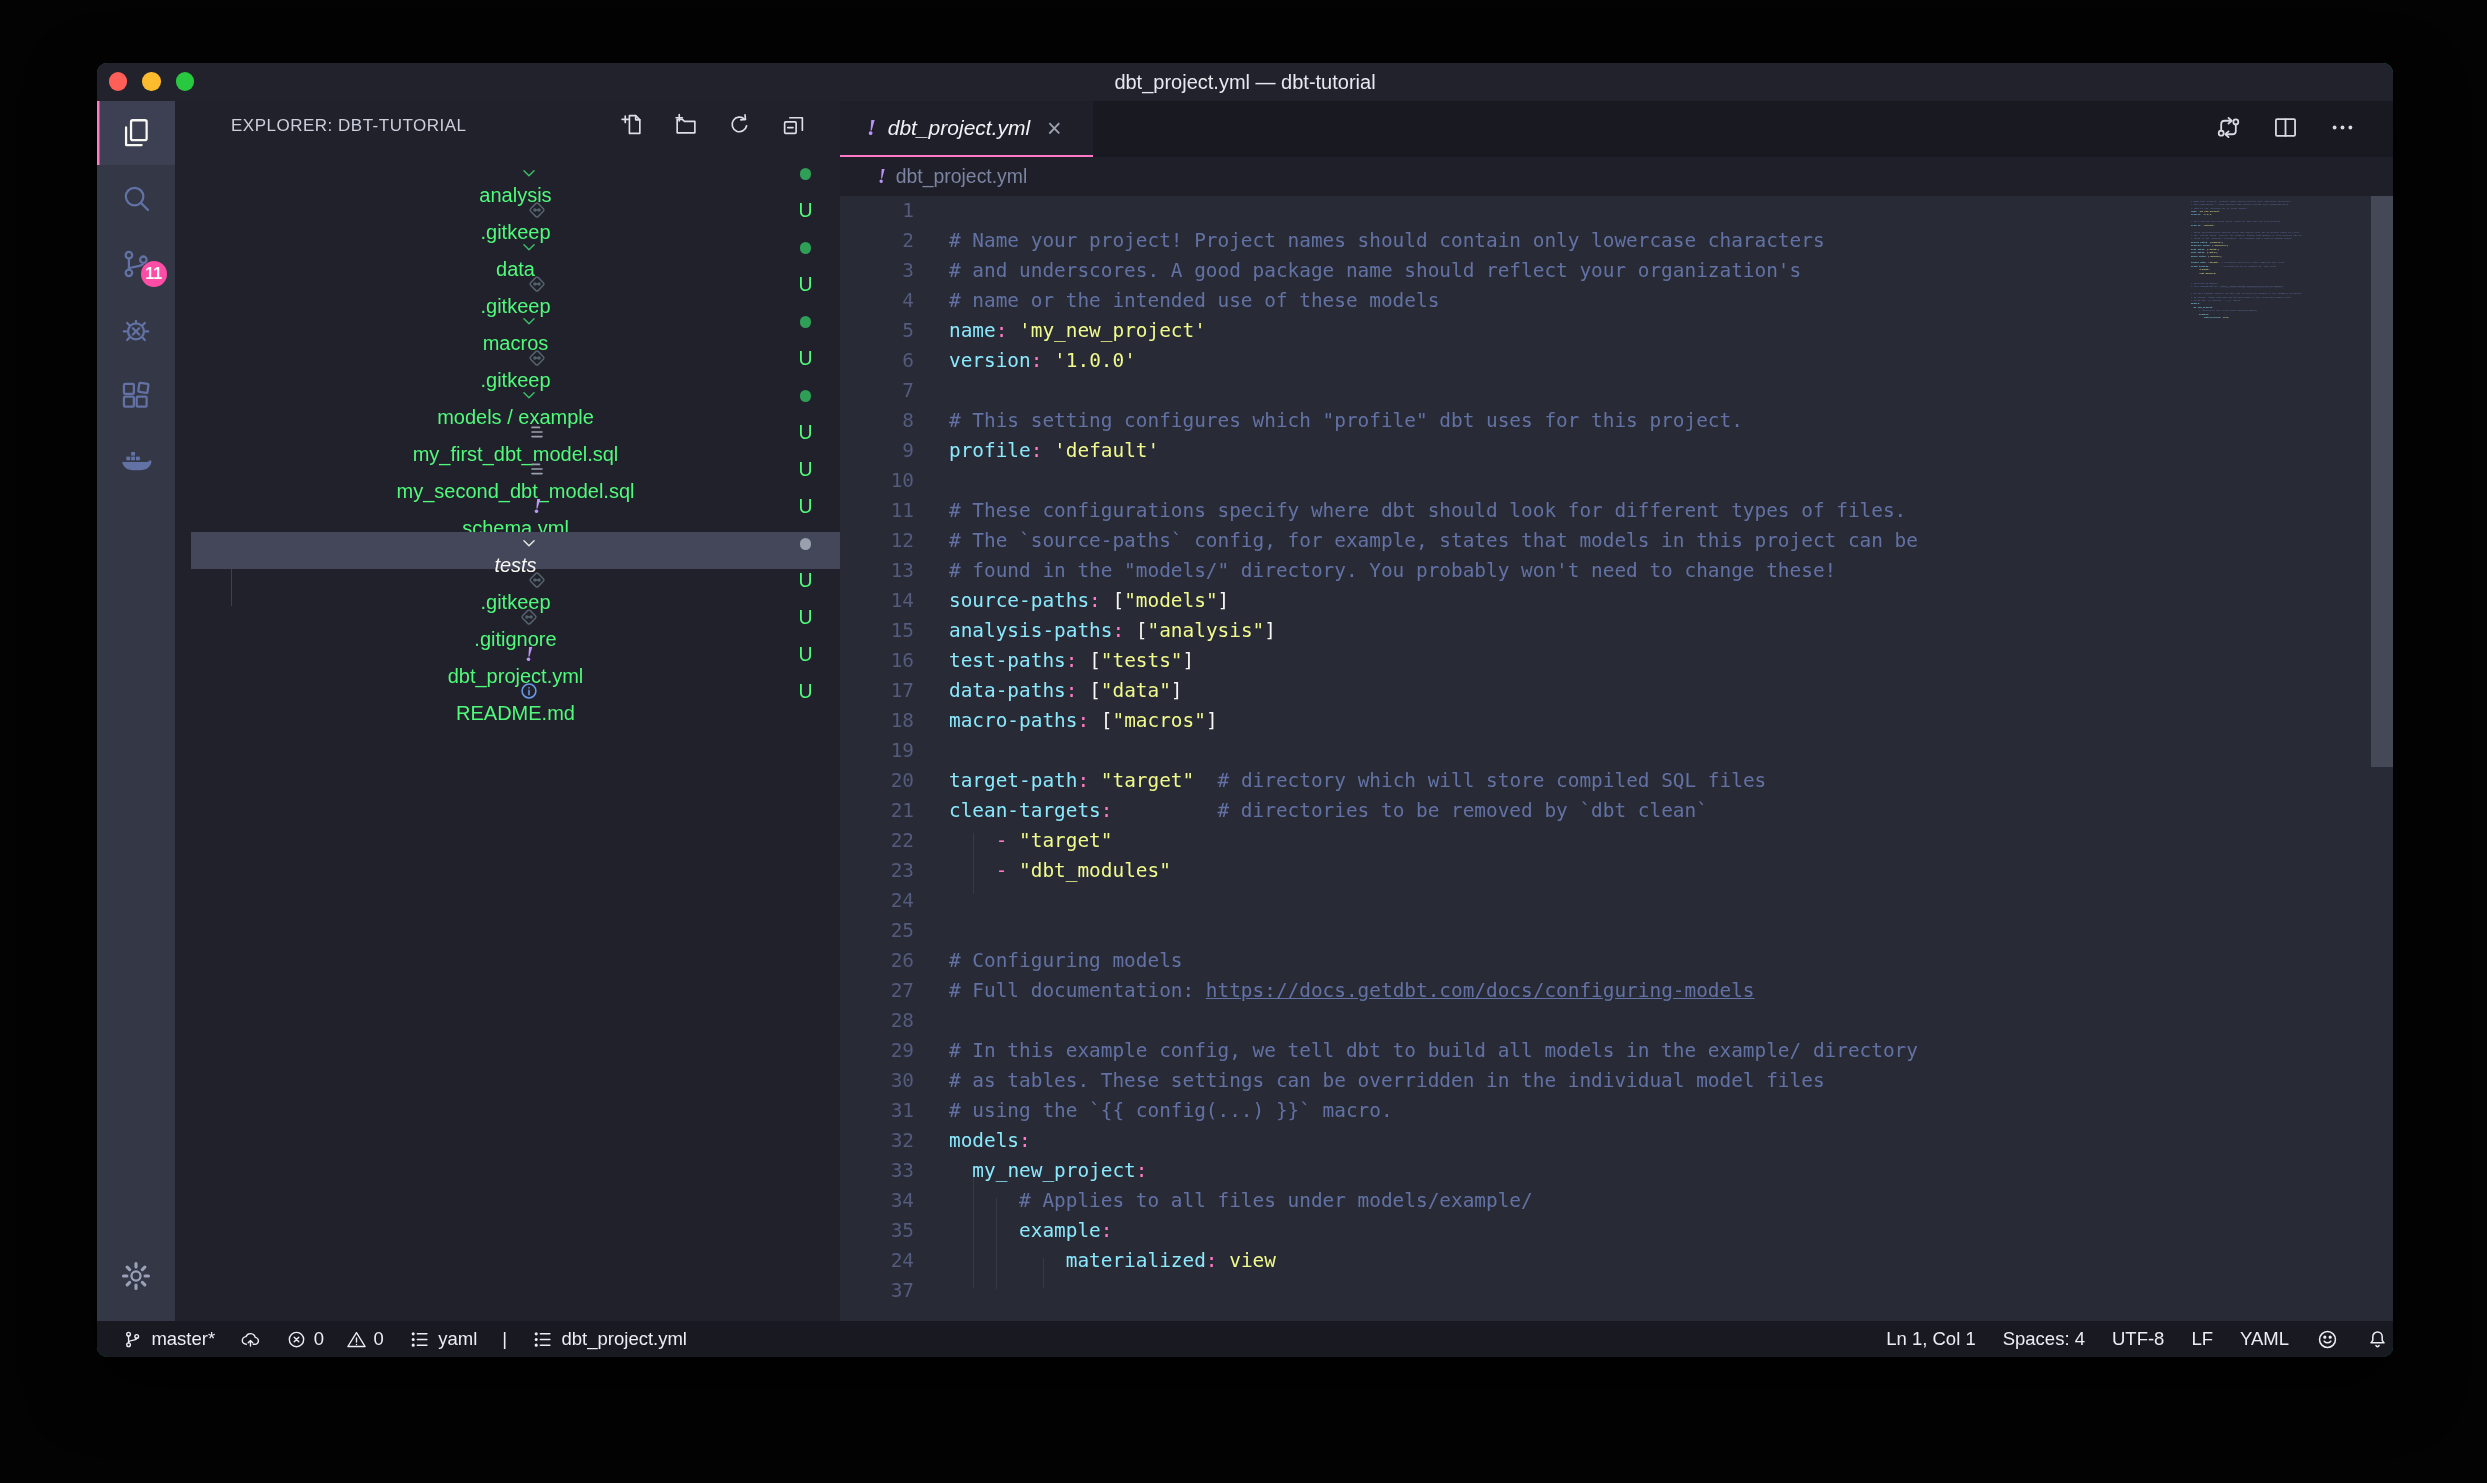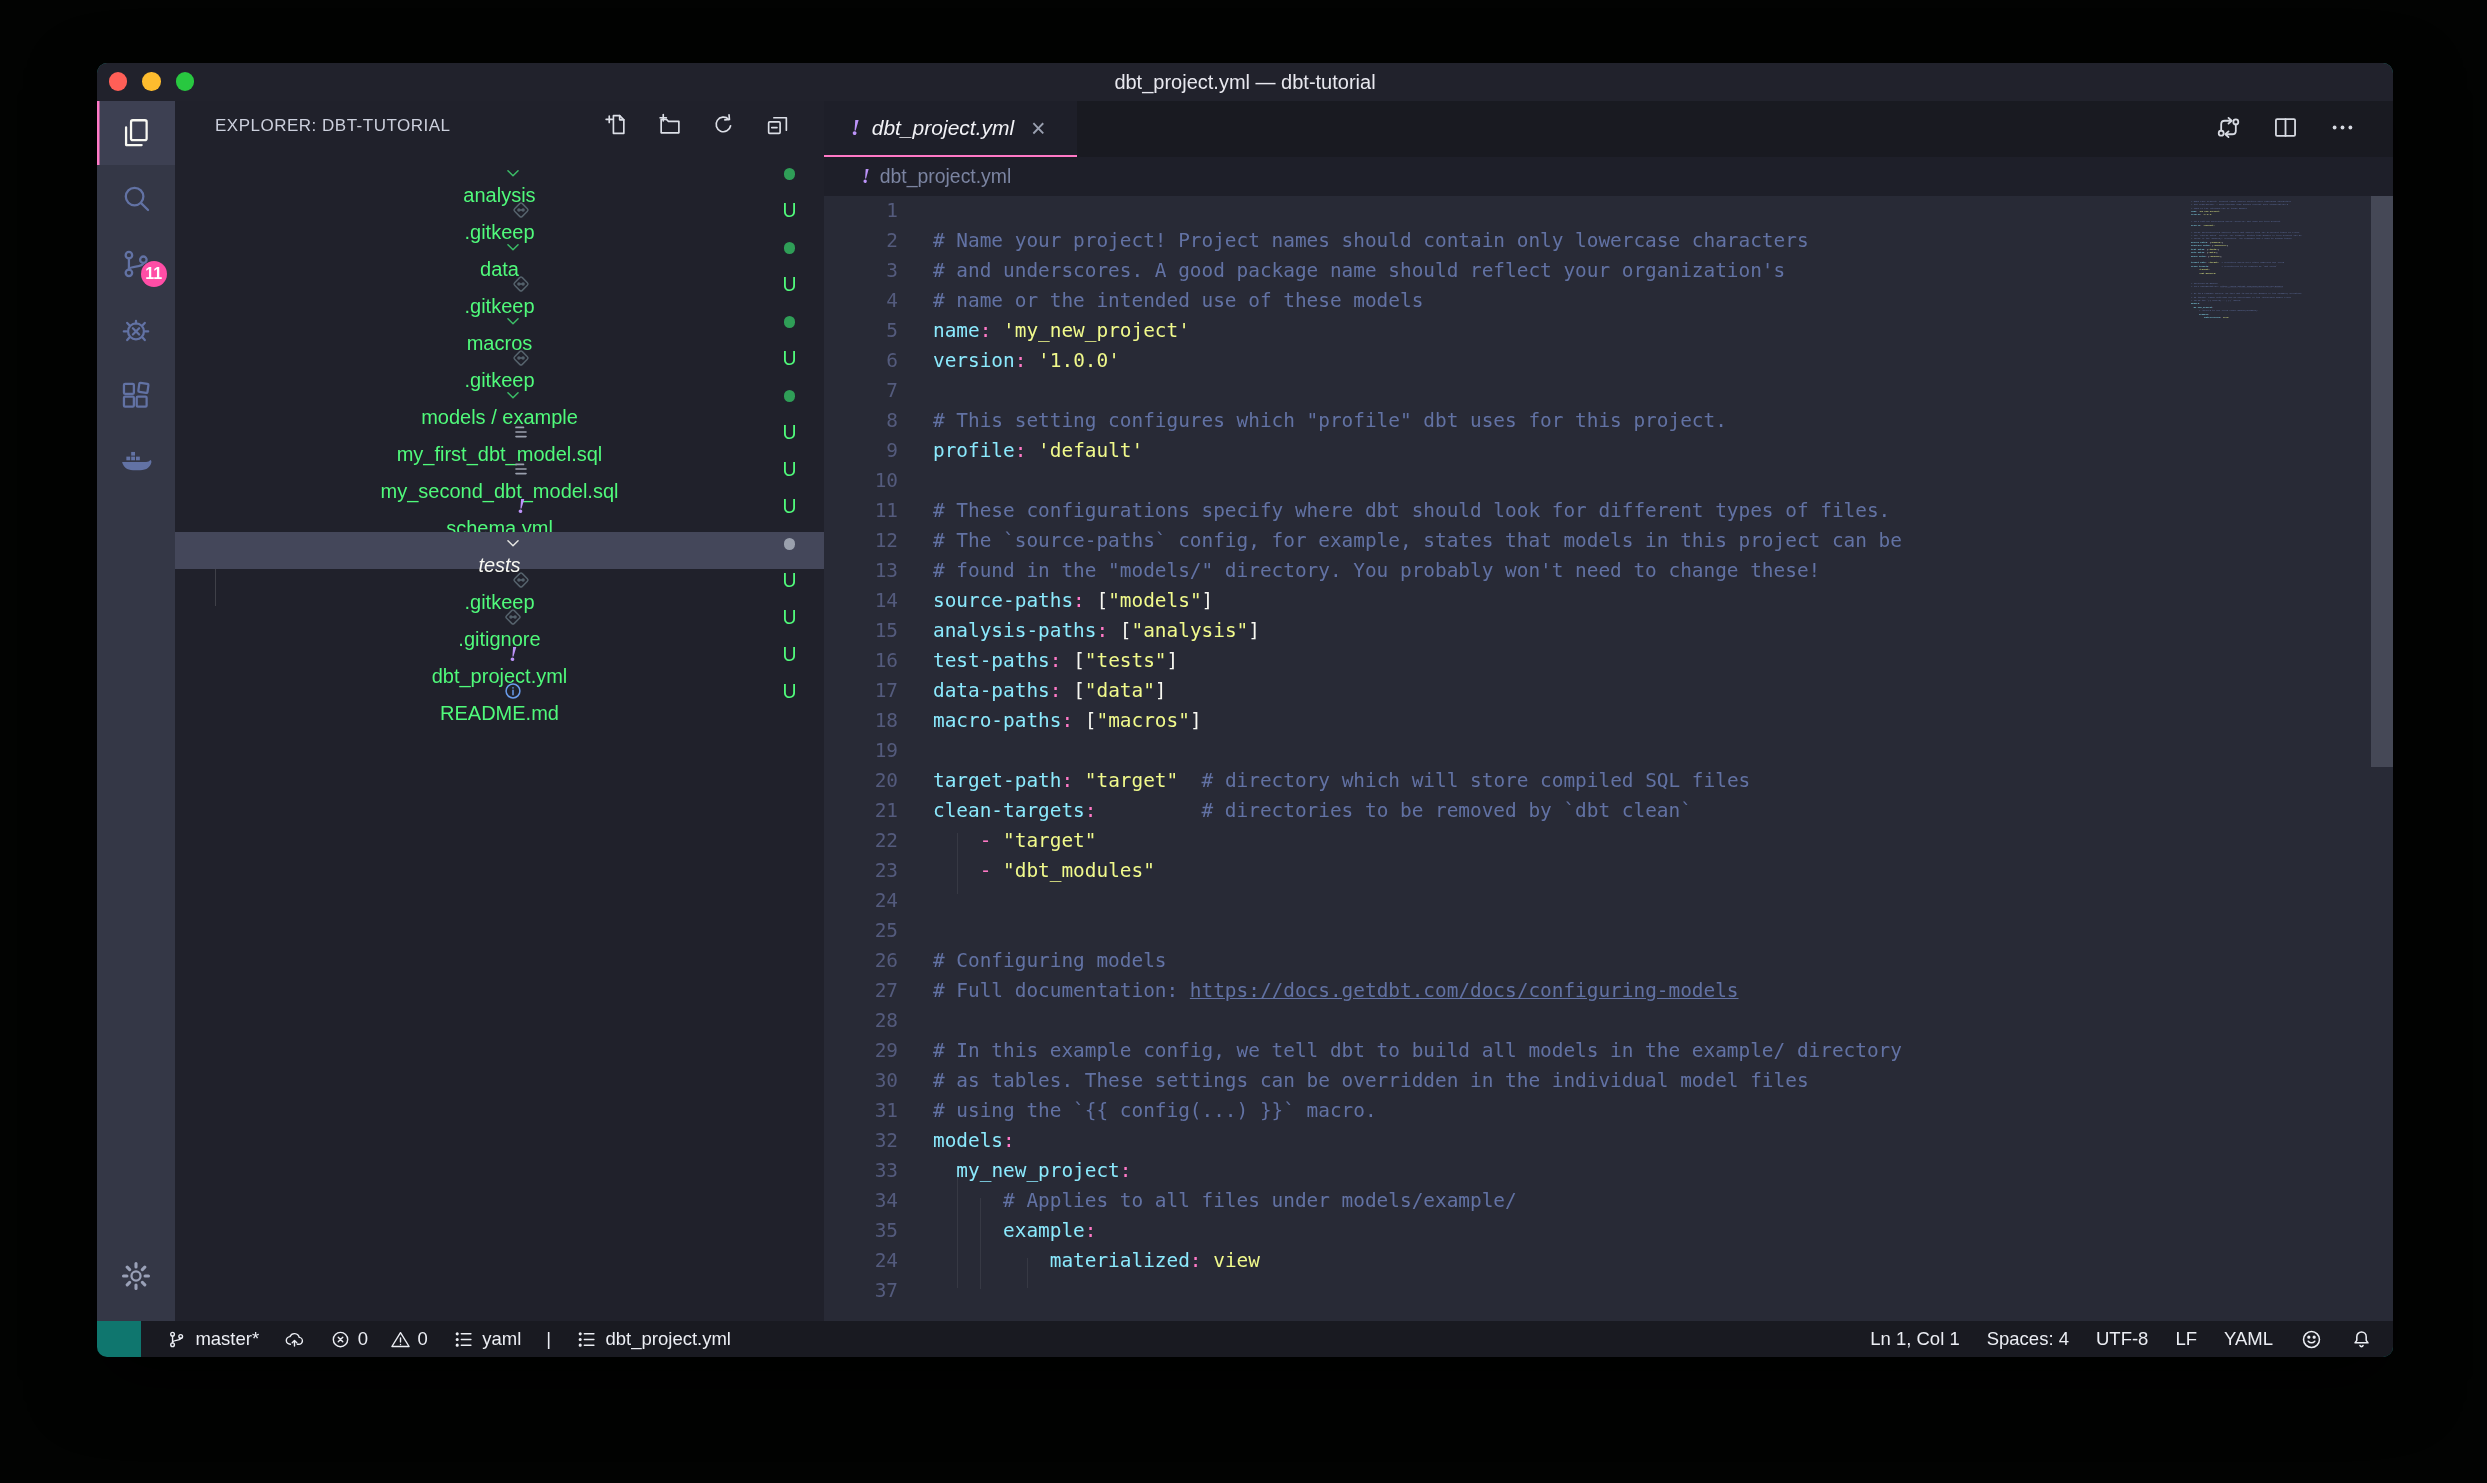--- a/index.html
+++ b/index.html
@@ -17,21 +17,21 @@
   
   .activitybar{width:78px;flex:0 0 78px;background:#343746;display:flex;flex-direction:column;align-items:stretch;}
   .ab-item{height:66px;display:flex;align-items:center;justify-content:center;color:#6272a4;position:relative;cursor:pointer;}
   .ab-item svg{width:34px;height:34px;}
   .ab-item.active{color:#f8f8f2;background:#3d4052;box-shadow:inset 2.5px 0 0 var(--pink);height:64px;}
   .ab-badge{position:absolute;right:8.4px;bottom:10px;min-width:26px;height:26px;border-radius:13.5px;
     background:var(--badge);color:#fff;font-size:16px;font-weight:bold;display:flex;align-items:center;justify-content:center;}
   .ab-spacer{flex:1;}
   .ab-gear{color:#9aa1b8;}
   
-  .sidebar{width:649px;flex:0 0 649px;background:#20212b;display:flex;flex-direction:column;min-height:0;}
+  .sidebar{width:649px;flex:0 0 649px;background:#20212b;display:flex;flex-direction:column;min-height:0;padding-left:16px;}
   .sb-header{height:49px;flex:0 0 49px;display:flex;align-items:center;padding:0 34px 0 40px;}
   .sb-title{font-size:17px;letter-spacing:0.5px;color:#ccd0dd;flex:1;}
   .sb-actions{display:flex;gap:29px;color:#dcdfe7;}
   .sb-actions svg{width:25px;height:25px;cursor:pointer;}
   .tree{margin-top:11.8px;position:relative;}
   .row{height:37px;display:flex;align-items:center;position:relative;font-size:20px;color:var(--green);cursor:pointer;flex-direction:column;}
   .row .chev{width:22px;height:22px;margin:0 8.4px 0 35px;flex:0 0 22px;opacity:.9;}
   .row .fic{width:22px;height:22px;margin:0 7.6px 0 35px;flex:0 0 22px;display:flex;align-items:center;justify-content:center;}
   .row.child .fic{margin-left:51px;}
   .row .label{white-space:nowrap;}
@@ -63,21 +63,21 @@
   .brk{color:#f8f8f2;} .txt{color:#f8f8f2;} .lnk{color:#6272a4;text-decoration:underline;}
   .guide{position:absolute;width:1.3px;background:rgba(255,255,255,.07);}
   
   .minimap{position:absolute;top:0;right:22px;width:180px;height:100%;overflow:hidden;}
   .minimap-inner{transform:scale(0.114);transform-origin:0 0;width:1585px;opacity:.95;}
   .minimap-inner .cl{height:30px;white-space:pre;}
   .vscroll{position:absolute;top:0;right:0;width:22px;height:100%;}
   .vthumb{position:absolute;top:0;left:0;width:22px;height:571px;background:#4a4d5c;opacity:.85;}
   
   .statusbar{height:36px;flex:0 0 36px;background:#191a21;display:flex;align-items:center;
-    color:#eceef4;font-size:18.5px;padding:0 20px 0 25px;gap:0;margin-left:44px;}
+    color:#eceef4;font-size:18.5px;padding:0 4px 0 25px;gap:0;}
   .st-left{display:flex;align-items:center;gap:25px;flex:1;}
   .st-right{display:flex;align-items:center;gap:27px;}
   .st-item{display:flex;align-items:center;gap:8.4px;cursor:pointer;white-space:nowrap;}
   .st-item svg{width:21px;height:21px;}
   .st-pipe{color:#eceef4;cursor:default;}
   .ew{display:flex;align-items:center;gap:6.7px;}
   .ew .gap{width:8.4px;}
 </style>
 </head>
 <body>

